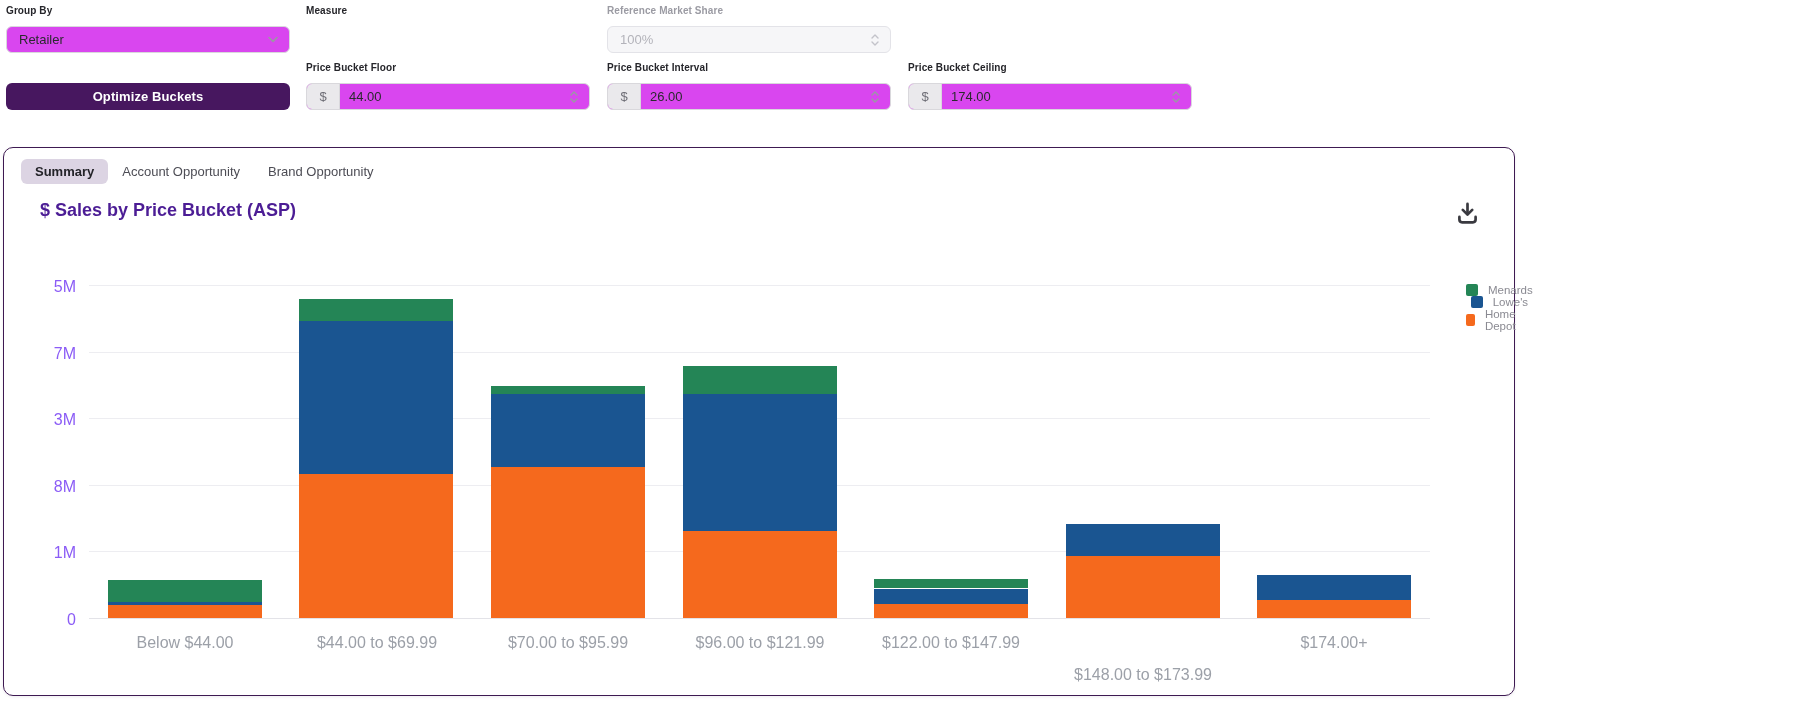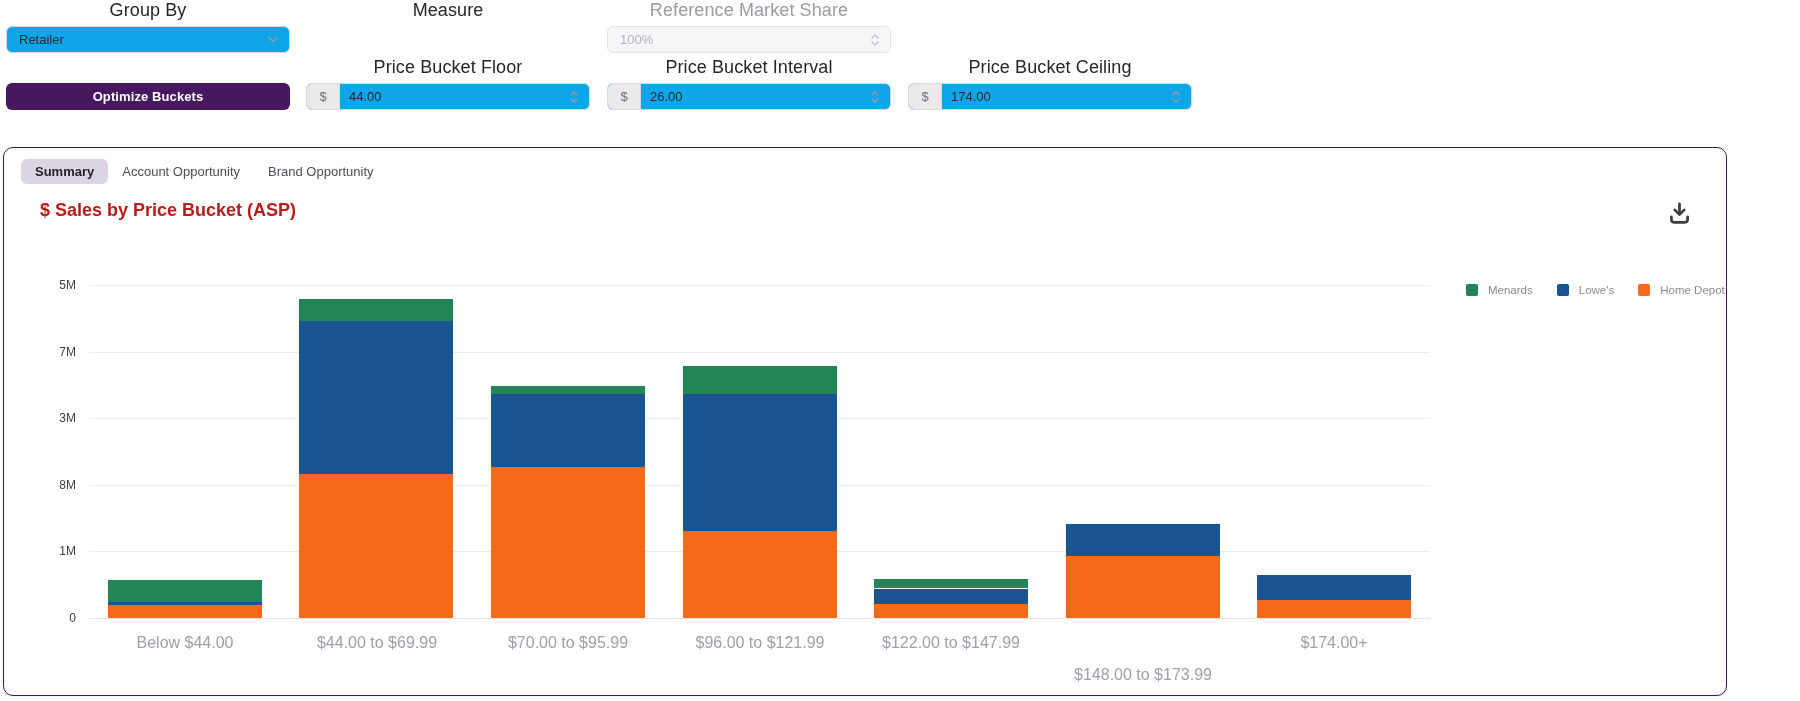--- a/index.html
+++ b/index.html
@@ -2,54 +2,54 @@
 <html><head>
 <meta charset="utf-8">
 <style>
   * { margin:0; padding:0; box-sizing:border-box; }
   html,body { width:1800px; height:701px; background:#ffffff; overflow:hidden;
     font-family:"Liberation Sans","DejaVu Sans",sans-serif; }
   .stage { position:relative; width:1800px; height:701px; }
 
   
   .ctl { position:absolute; width:284px; }
-  .ctl-label { display:block; font-size:18px; font-weight:400; color:#26262b;
-    line-height:13px; margin-bottom:9px; letter-spacing:.1px;text-align:center; }
+  .ctl-label { display:block; font-size:10px; font-weight:700; color:#26262b;
+    line-height:13px; margin-bottom:9px; letter-spacing:.1px; }
   .ctl.disabled .ctl-label { color:#9b9ba3; }
   .field { position:relative; display:flex; align-items:center; height:27px;
-    background:#0ea5e9; border:1px solid #d9d8dc; border-radius:6px; }
+    background:#d946ef; border:1px solid #d9d8dc; border-radius:6px; }
   .ctl.disabled .field { background:#f6f6f8; border-color:#e3e3e8; }
   .field-value { font-size:13px; color:#2a2a2e; padding-left:12px; flex:1; }
   .ctl.disabled .field-value { color:#b3b3ba; }
   .prefix { width:33px; align-self:stretch; display:flex; align-items:center; justify-content:center;
     background:#eae9ec; border-right:1px solid #d9d8dc; border-radius:5px 0 0 5px;
     font-size:13px; color:#6e6e76; }
   .prefix + .field-value { padding-left:9px; }
   .chev, .spinner { position:absolute; right:10px; top:50%; transform:translateY(-50%); display:flex; }
   .spinner { flex-direction:column; align-items:center; row-gap:1px; }
   .btn-primary { position:absolute; width:284px; height:27px; background:#47175f; color:#ffffff;
     border:none; border-radius:6px; font-size:13px; font-weight:700; cursor:pointer;
     font-family:inherit; letter-spacing:.1px; }
 
   
-  .card { position:absolute; left:3px; top:147px; width:1724px; height:549px;
+  .card { position:absolute; left:3px; top:147px; width:1512px; height:549px;
     background:#ffffff; border:1.5px solid #3e1a52; border-radius:10px;
     box-shadow:0 1px 3px rgba(40,20,60,.08); }
   .tabs { position:absolute; left:17px; top:11px; display:flex; align-items:center; }
   .tab { font-size:13px; color:#4d4d55; padding:5px 14px; border-radius:6px; cursor:pointer; }
   .tab.active { background:#dcd4e3; color:#232328; font-weight:700; }
-  .chart-title { position:absolute; left:36px; top:52px; font-size:18px; font-weight:700; color:#b91c1c;text-align:center; }
+  .chart-title { position:absolute; left:36px; top:52px; font-size:18px; font-weight:700; color:#4c1d95;text-align:center; }
   .download-btn { position:absolute; right:32px; top:52px; width:30px; height:30px;
     display:flex; align-items:center; justify-content:center; cursor:pointer; background:none; border:none; }
 
   
   .chart { position:absolute; left:0; top:0; width:100%; height:100%; }
   .gridline { position:absolute; height:1px; background:#ededf1; }
   .gridline.zero { background:#e3e3e8; }
-  .y-tick { position:absolute; width:44px; text-align:right; font-size:12px; color:#404040; }
+  .y-tick { position:absolute; width:44px; text-align:right; font-size:16px; color:#8b5cf6; }
   .x-label { position:absolute; text-align:center; font-size:16px; color:#9ca0a8; }
   .bar-seg { position:absolute; }
   .legend { position:absolute; display:flex; align-items:center; column-gap:24px; }
   .legend-item { display:flex; align-items:center; column-gap:10px; cursor:pointer; }
   .legend-swatch { width:12px; height:12px; border-radius:2px; }
   .legend-label { font-size:11.5px; color:#8a8a92; }
 </style>
 </head>
 <body>
 
@@ -191,21 +191,21 @@
         <div class="bar-seg" style="left: 870px; width: 154px; top: 456px; height: 14px; background: rgb(245, 105, 29);"></div>
         <div class="bar-seg" style="left: 870px; width: 154px; top: 441px; height: 15px; background: rgb(26, 85, 145);"></div>
         <div class="bar-seg" style="left: 870px; width: 154px; top: 431px; height: 9px; background: rgb(36, 133, 86);"></div>
         <div class="x-label" style="left: 851px; width: 192px; top: 486px;">$122.00 to $147.99</div>
         <div class="bar-seg" style="left: 1062px; width: 154px; top: 408px; height: 62px; background: rgb(245, 105, 29);"></div>
         <div class="bar-seg" style="left: 1062px; width: 154px; top: 376px; height: 32px; background: rgb(26, 85, 145);"></div>
         <div class="x-label" style="left: 1043px; width: 192px; top: 486px; margin-top: 32px;">$148.00 to $173.99</div>
         <div class="bar-seg" style="left: 1253px; width: 154px; top: 452px; height: 18px; background: rgb(245, 105, 29);"></div>
         <div class="bar-seg" style="left: 1253px; width: 154px; top: 427px; height: 25px; background: rgb(26, 85, 145);"></div>
         <div class="x-label" style="left: 1234px; width: 192px; top: 486px;">$174.00+</div>
-        <div class="legend" style="left: 1462px; top: 136px;">
+        <div class="legend" style="left: 1462px; top: 136px; flex-direction: column;">
           <div class="legend-item">
             <span class="legend-swatch" style="background: rgb(36, 133, 86);"></span>
             <span class="legend-label">Menards</span>
           </div>
           <div class="legend-item">
             <span class="legend-swatch" style="background: rgb(26, 85, 145);"></span>
             <span class="legend-label">Lowe's</span>
           </div>
           <div class="legend-item">
             <span class="legend-swatch" style="background: rgb(245, 105, 29);"></span>

